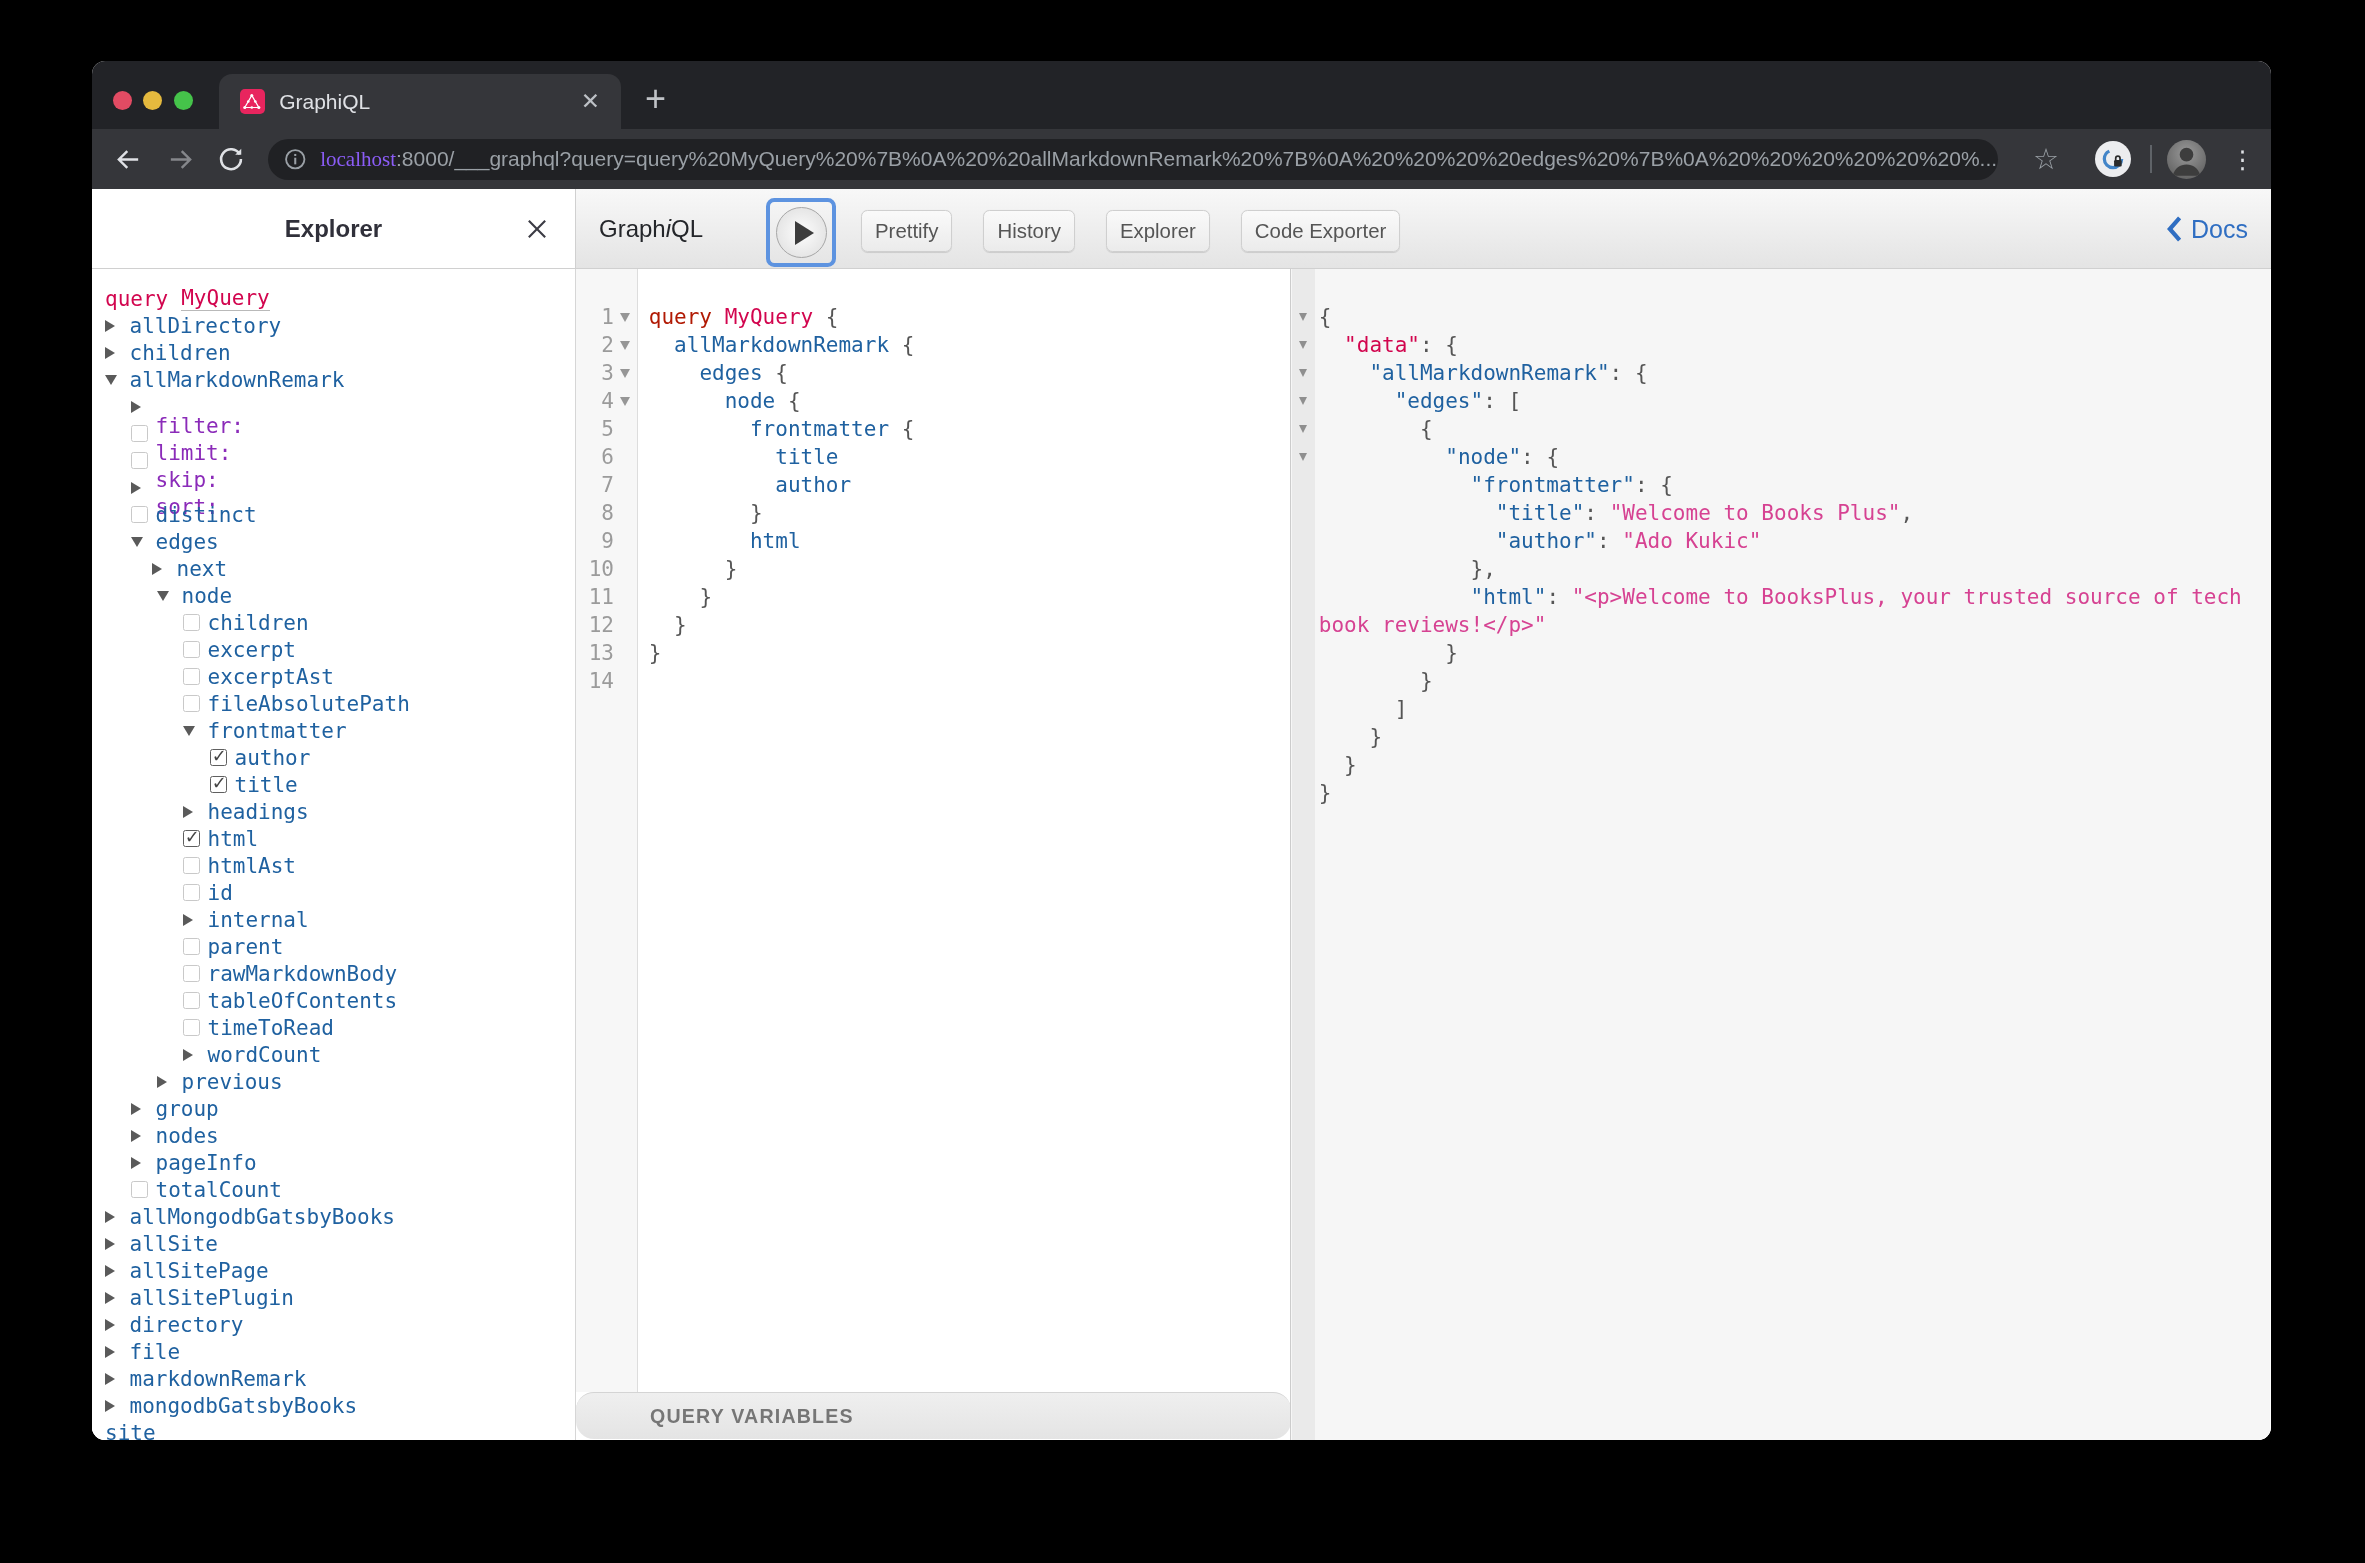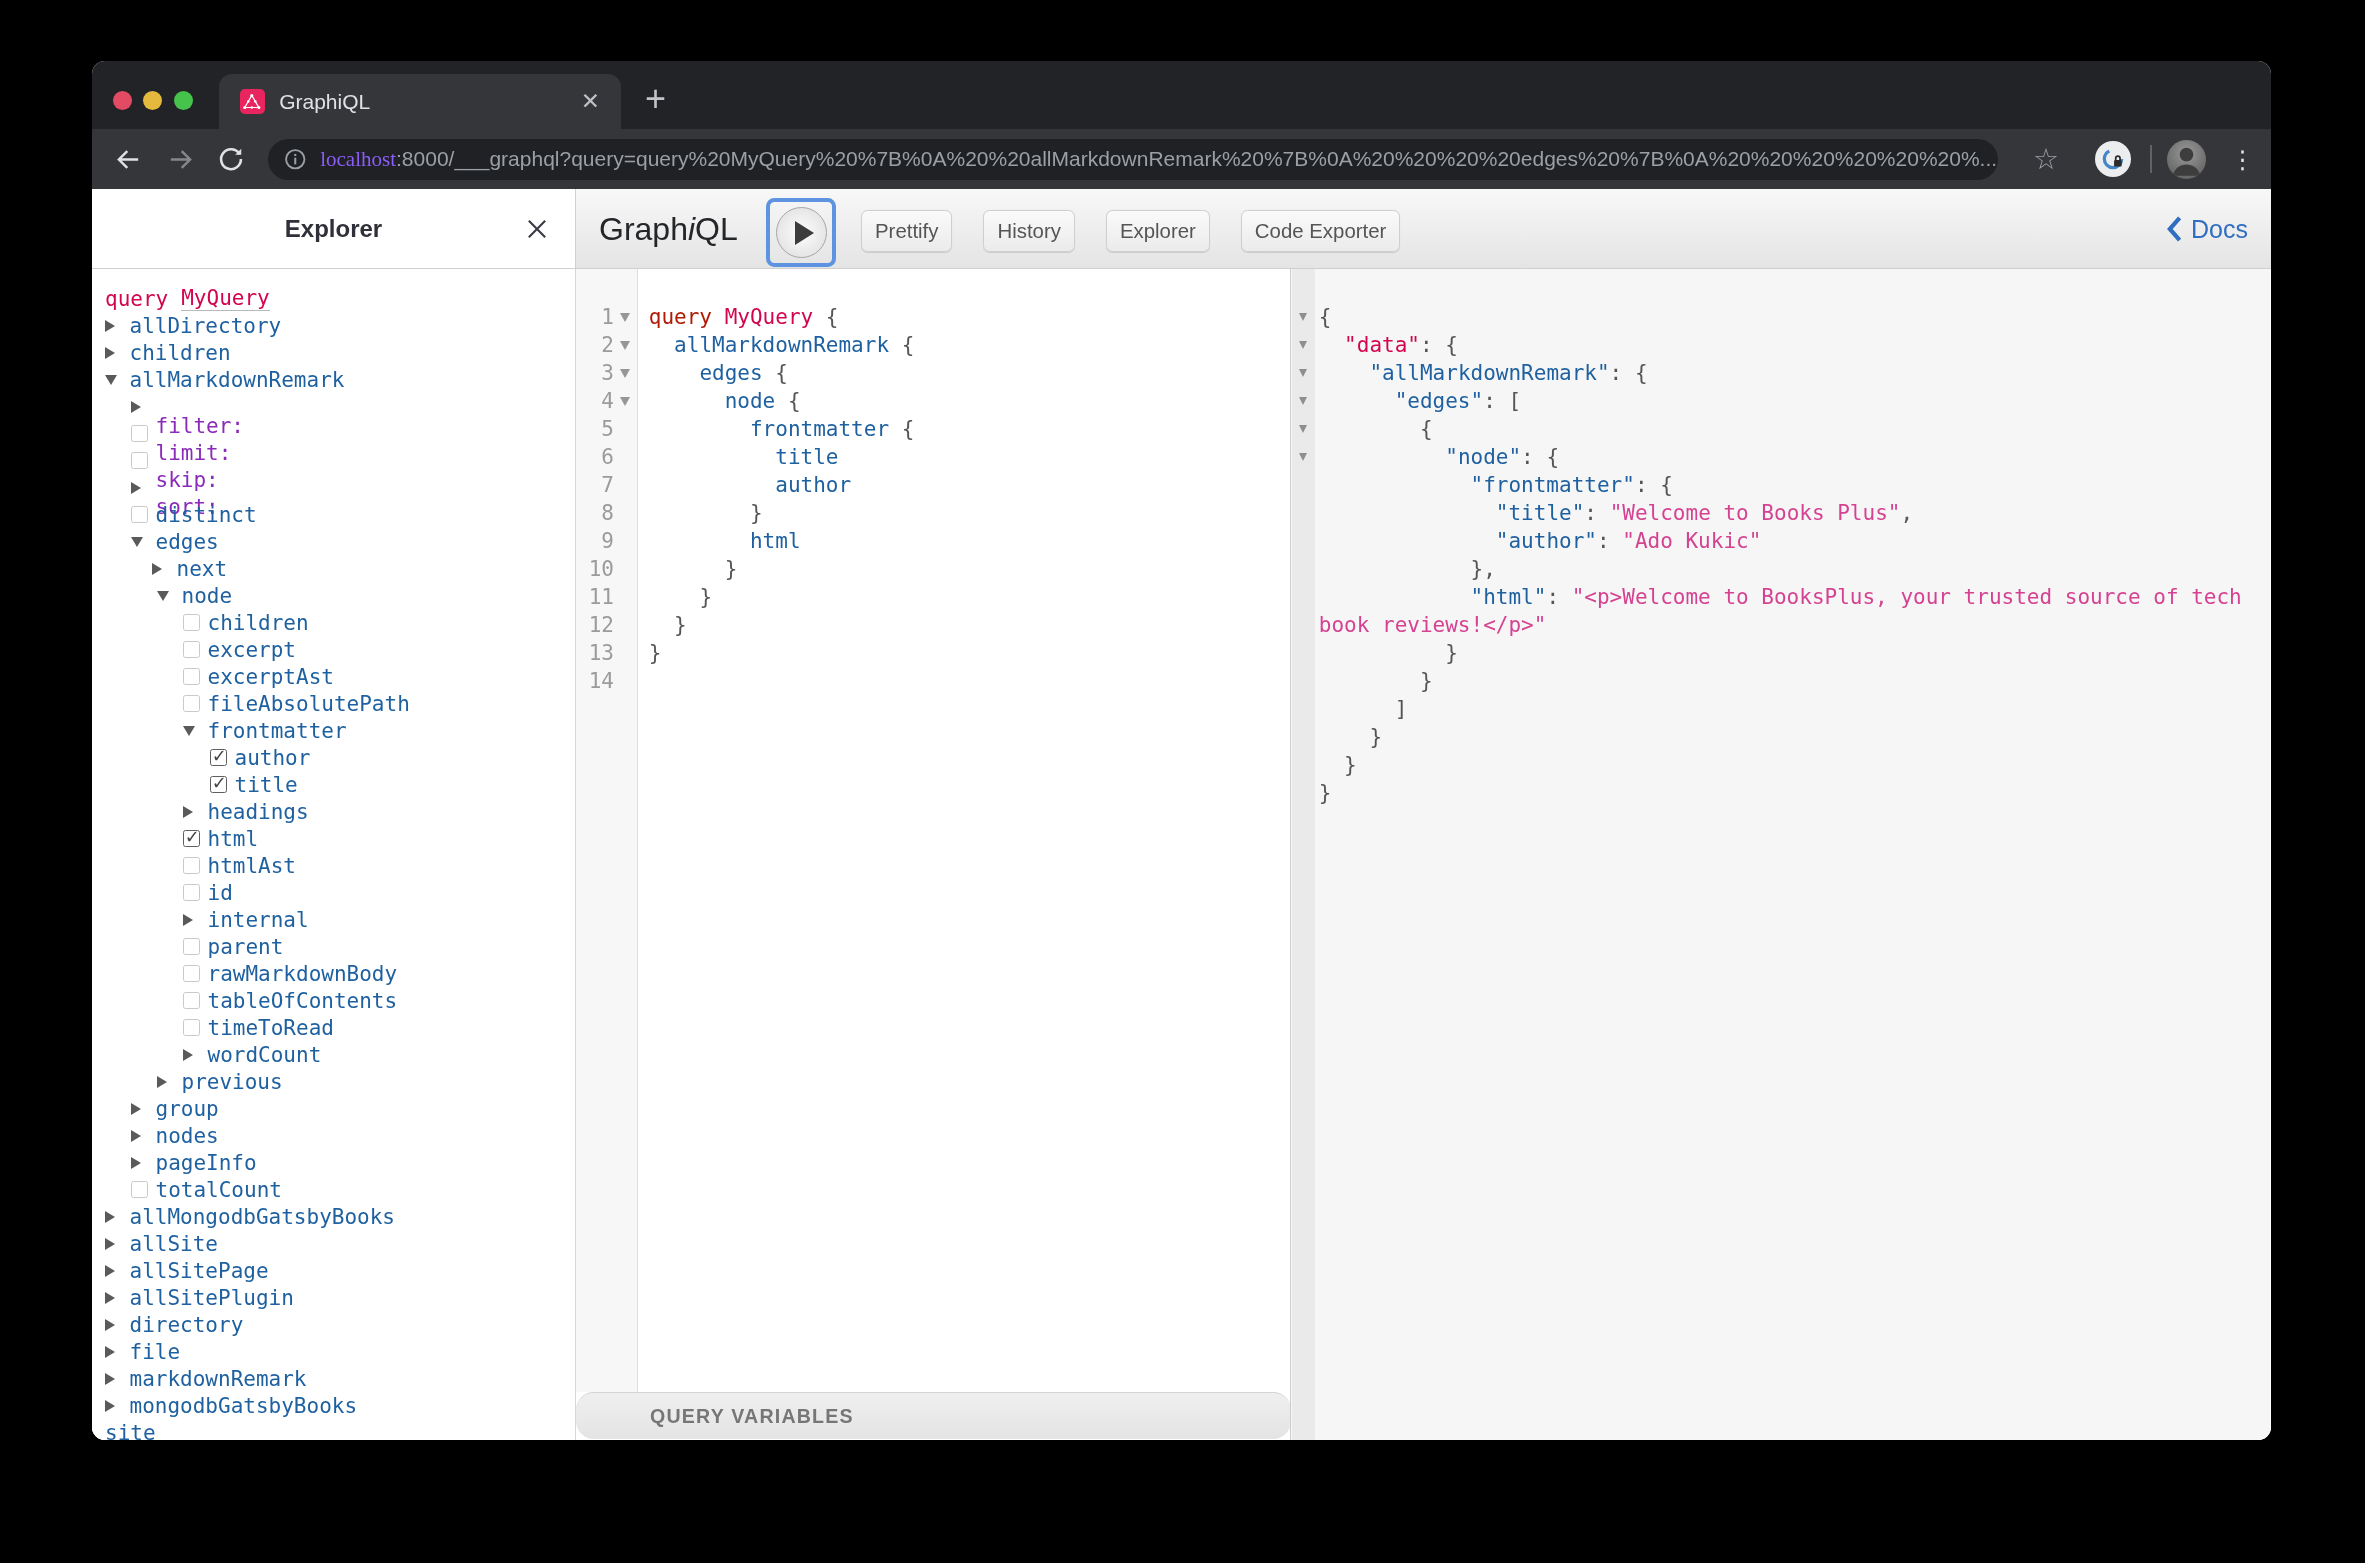--- a/index.html
+++ b/index.html
@@ -46,21 +46,21 @@
 
   
   .gqlbar{position:absolute;left:0;top:128px;width:100%;height:80px;}
   .exp-head{position:absolute;left:0;top:0;width:484px;height:80px;background:#fff;
     border-right:0.8px solid #d0d0d0;border-bottom:0.8px solid #d0d0d0;display:flex;align-items:center;justify-content:center;}
   .exp-title{font-size:24px;font-weight:bold;color:#30303a;}
   .exp-close{position:absolute;right:24.5px;top:0;height:80px;display:flex;align-items:center;}
   .mainbar{position:absolute;left:484px;top:0;width:1695px;height:80px;
     background:linear-gradient(#f8f8f8,#e4e4e4);border-bottom:0.8px solid #d0d0d0;}
   .logo{position:absolute;left:23px;top:0;height:80px;display:flex;align-items:center;
-    font-size:32px;color:#24262a;}
+    font-size:24px;color:#24262a;}
   .logo .it{font-style:italic;}
   .execwrap{position:absolute;left:190px;top:9px;width:70px;height:69px;border:4.1px solid #5d93e0;
     border-radius:8.2px;display:flex;align-items:center;justify-content:center;}
   .execbtn{width:51px;height:51px;border-radius:50%;background:radial-gradient(#fdfdfd,#dcdcdc);
     border:1.6px solid #a6a6a6;display:flex;align-items:center;justify-content:center;}
   .tri{width:0;height:0;border-left:19.6px solid #3c3c3c;border-top:12.3px solid transparent;
     border-bottom:12.3px solid transparent;margin-left:6.5px;}
   .btnrow{position:absolute;left:285px;top:21px;height:42px;display:flex;gap:31px;}
   .tbtn{height:42px;padding:0 13px;border:0.8px solid #cfcfcf;border-radius:6.5px;
     background:linear-gradient(#fafafa,#ebebeb);color:#555;font-size:20.4px;display:flex;align-items:center;

